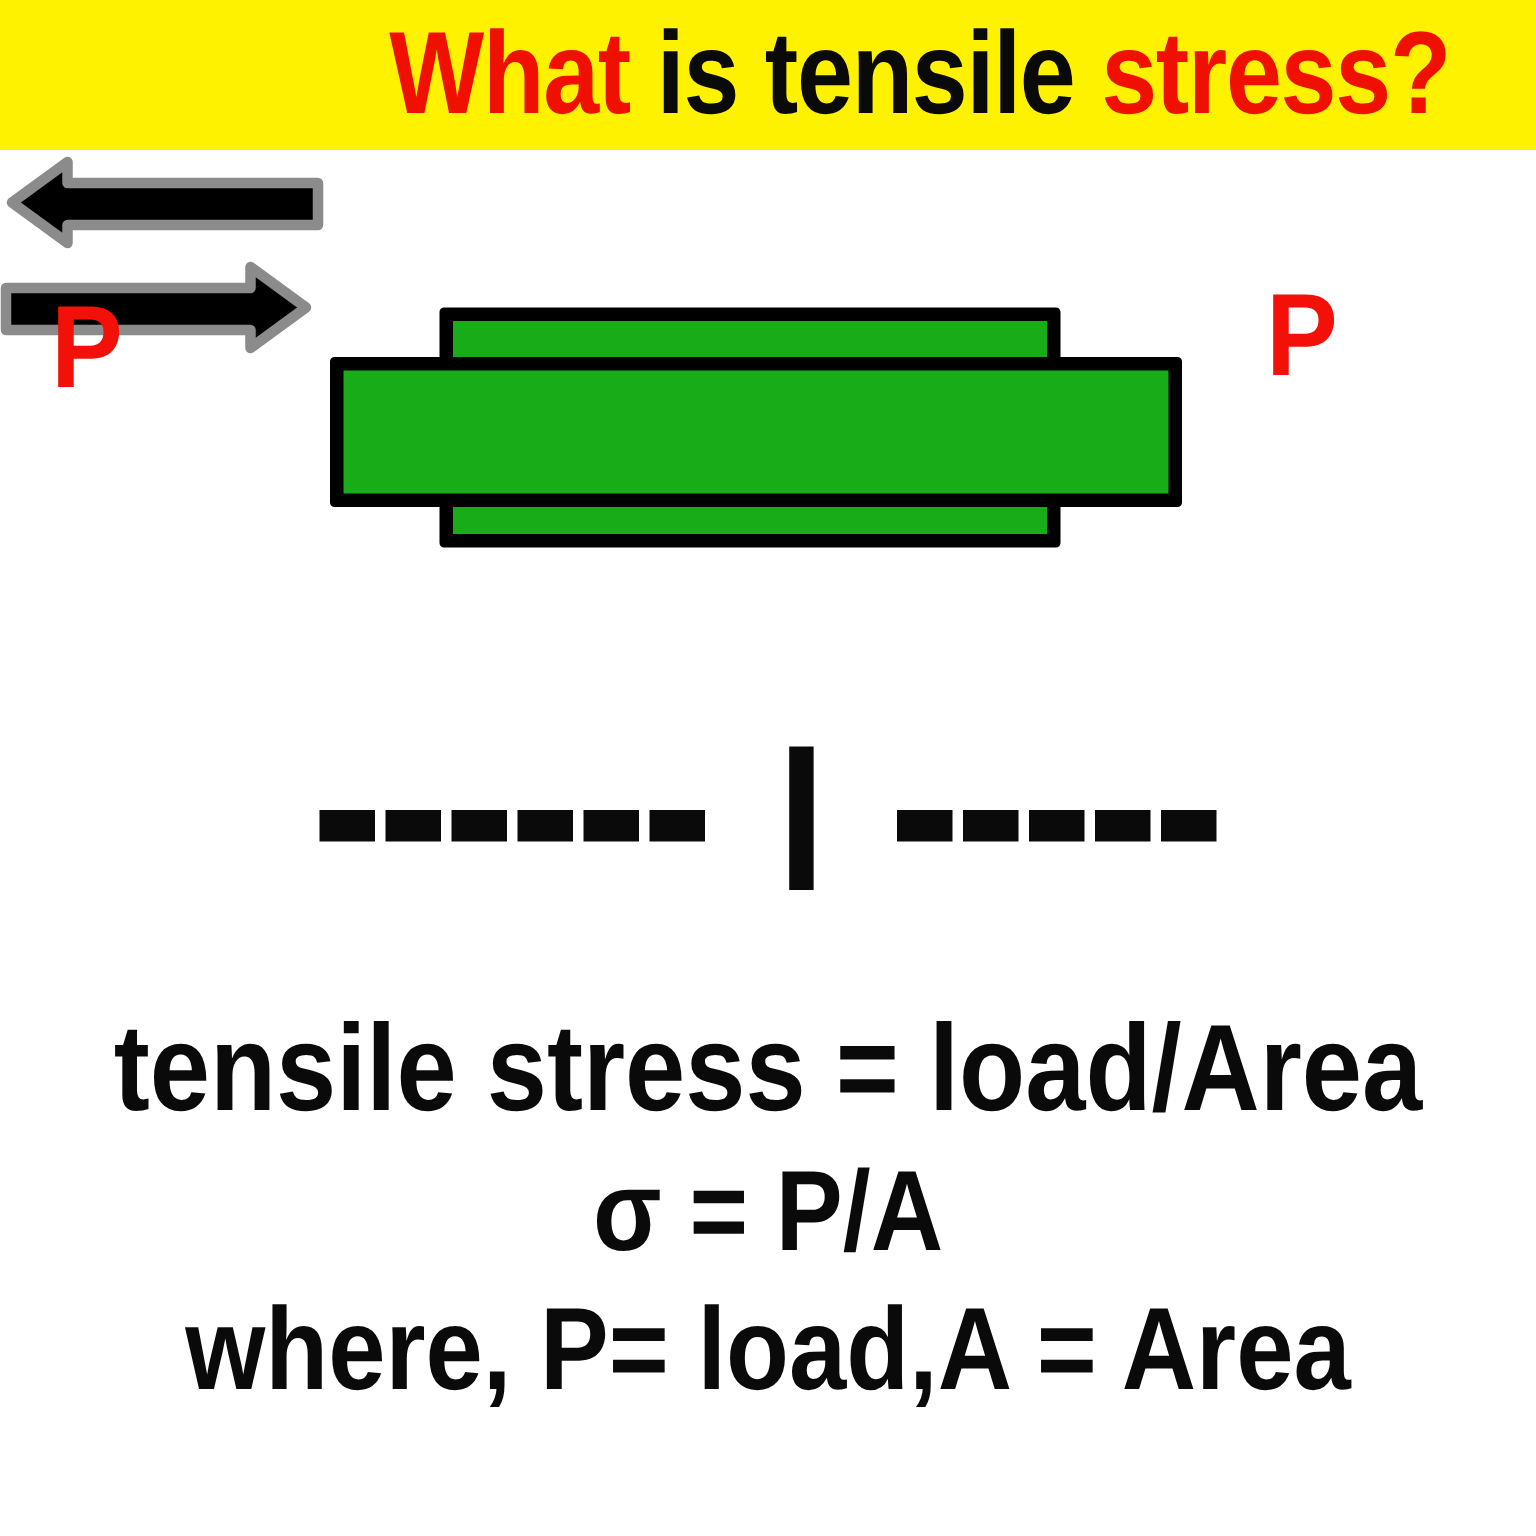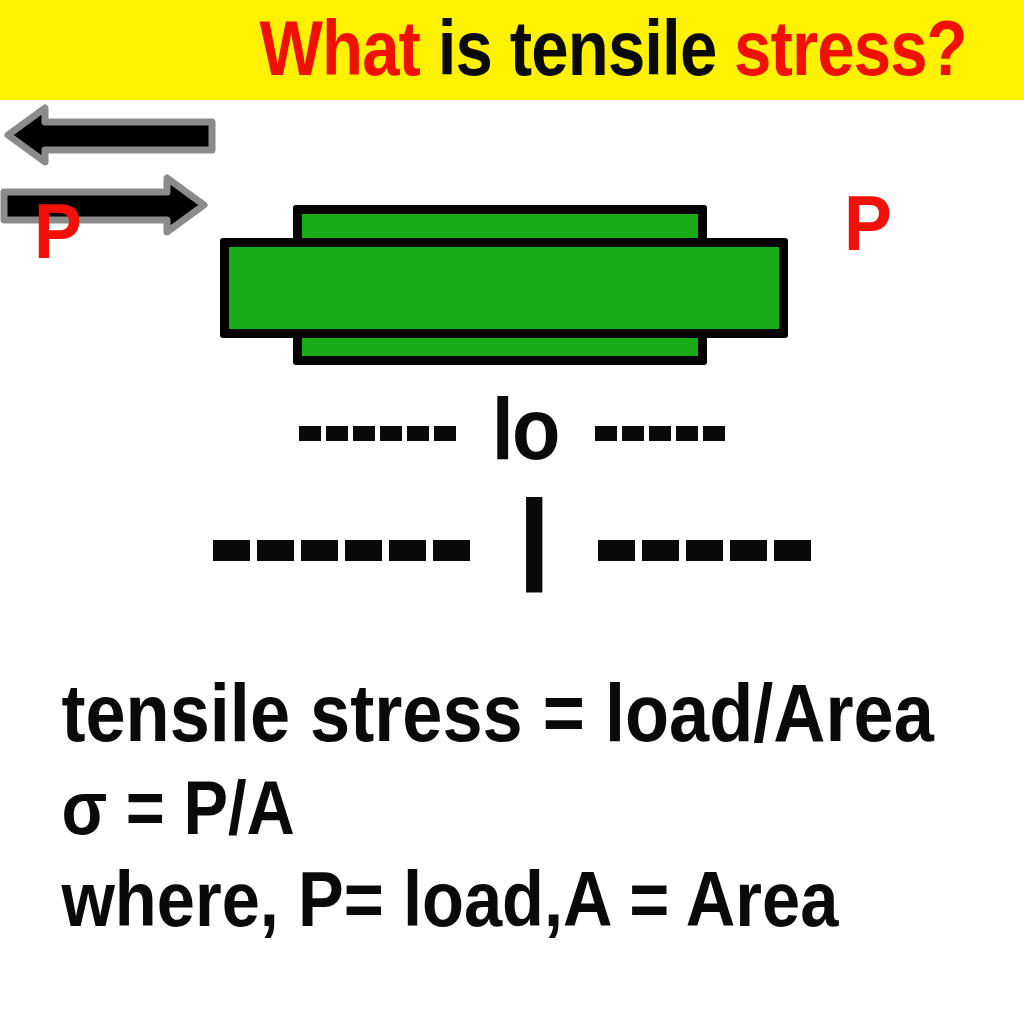--- a/index.html
+++ b/index.html
@@ -148,20 +148,21 @@
   #dim-row-lo .dash-group.right { margin-left: 6px; }
   #dim-row-l  .dash-group.left  { margin-right: 4px; }
   #dim-row-l  .dash-group.right { margin-left: 4px; }
 
   
   #formulas {
     position: absolute;
     left: 0;
     top: 672px;
     width: 1024px;
+    text-align: center;
   }
   .formula-line {
     font-family: "Liberation Sans Narrow", "Liberation Sans", sans-serif;
     font-weight: bold;
     color: #0a0a0a;
     white-space: nowrap;
     line-height: 1;
     transform: scaleX(0.88);
   }
   #formula-1 { font-size: 82px; margin-bottom: 16px; }
@@ -191,38 +192,20 @@
 
   <div id="arrow-right-wrap">
     <svg class="arrow-svg" width="212" height="70" viewBox="0 0 212 70">
       <polygon points="204,35 167,8 167,22 4,22 4,50 167,50 167,62" fill="#000000" stroke="#8b8b8b" stroke-width="7" stroke-linejoin="round"></polygon>
     </svg>
   </div>
 
   <div class="p-label" id="p-left">P</div>
   <div class="p-label" id="p-right">P</div>
 
-  <div class="dim-row" id="dim-row-lo">
-    <div class="dash-group thin left">
-      <span class="dash"></span>
-      <span class="dash"></span>
-      <span class="dash"></span>
-      <span class="dash"></span>
-      <span class="dash"></span>
-      <span class="dash"></span>
-    </div>
-    <span class="dim-label" id="label-lo">lo</span>
-    <div class="dash-group thin right">
-      <span class="dash"></span>
-      <span class="dash"></span>
-      <span class="dash"></span>
-      <span class="dash"></span>
-      <span class="dash"></span>
-    </div>
-  </div>
 
   <div class="dim-row" id="dim-row-l">
     <div class="dash-group thick left">
       <span class="dash"></span>
       <span class="dash"></span>
       <span class="dash"></span>
       <span class="dash"></span>
       <span class="dash"></span>
       <span class="dash"></span>
     </div>

